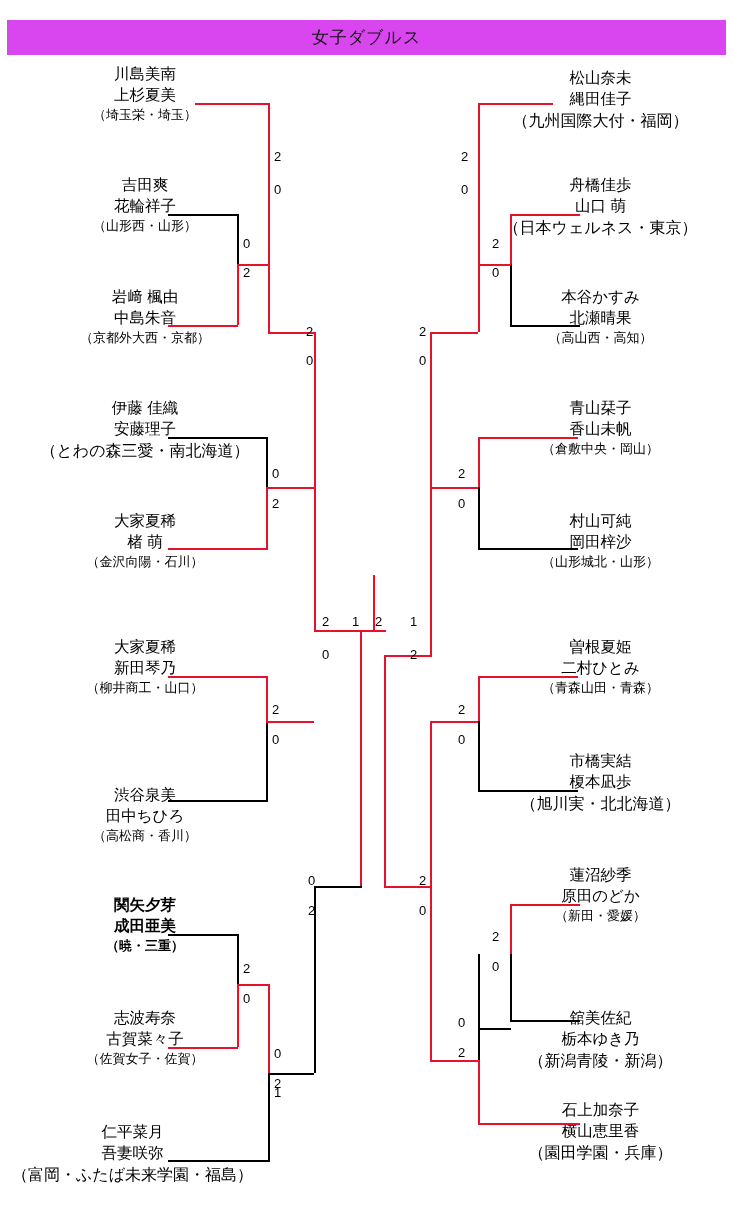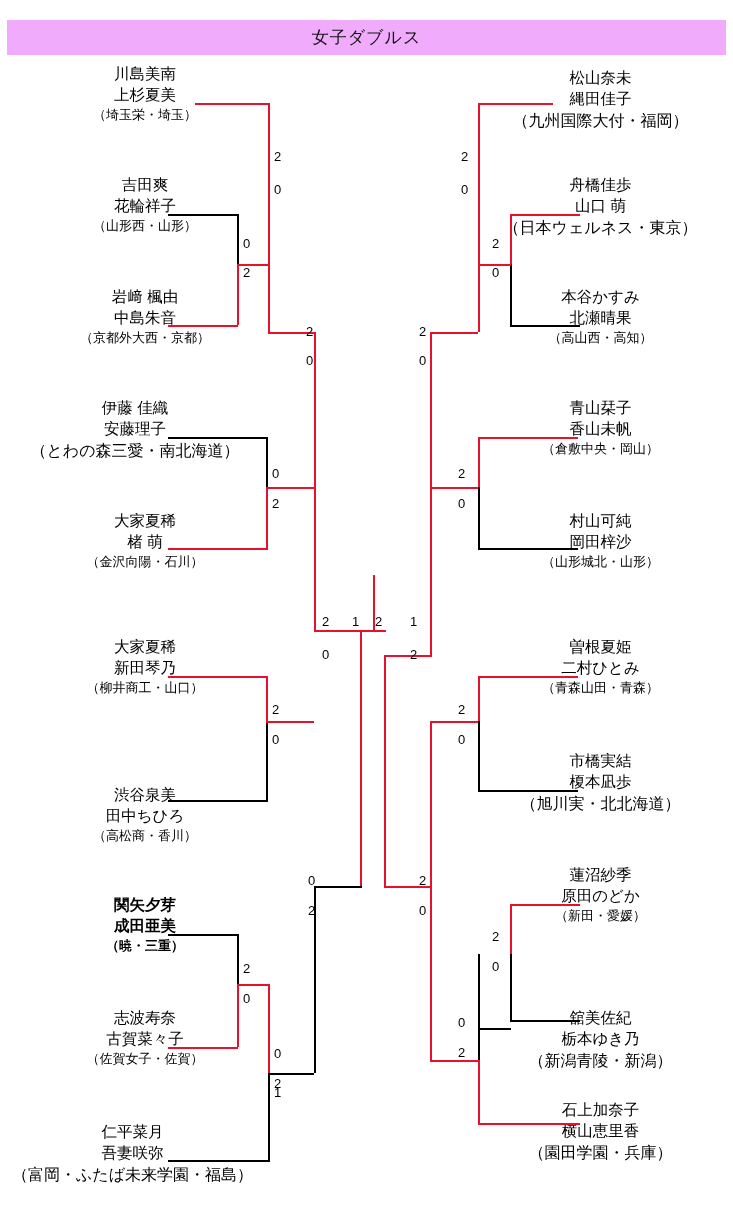--- a/index.html
+++ b/index.html
@@ -8,21 +8,21 @@
     background:#ffffff;
     font-family:"Liberation Sans","DejaVu Sans",sans-serif;
     color:#000;
     position:relative;
     overflow:hidden;
   }
   #root{position:relative;width:733px;height:1214px;}
 
   .title-bar{
     position:absolute;left:7px;top:20px;width:719px;height:35px;
-    background:#f0abfc;
+    background:#d946ef;
     display:flex;align-items:center;justify-content:center;
   }
   .title-bar span{font-size:17px;letter-spacing:1px;color:#111;}
 
   
   .team{position:absolute;text-align:center;line-height:1.35;}
   .team .n{font-size:15.5px;white-space:nowrap;}
   .team .c{font-size:13px;white-space:nowrap;}
   .team .c.sm{font-size:16px;}
 
@@ -57,21 +57,21 @@
     <div class="n">花輪祥子</div>
     <div class="c">（山形西・山形）</div>
   </div>
 
   <div class="team" style="left:30px;top:287px;width:230px;">
     <div class="n">岩﨑 楓由</div>
     <div class="n">中島朱音</div>
     <div class="c">（京都外大西・京都）</div>
   </div>
 
-  <div class="team" style="left:20px;top:398px;width:230px;">
+  <div class="team" style="left:30px;top:398px;width:230px;">
     <div class="n">伊藤 佳織</div>
     <div class="n">安藤理子</div>
     <div class="c sm">（とわの森三愛・南北海道）</div>
   </div>
 
   <div class="team" style="left:30px;top:511px;width:230px;">
     <div class="n">大家夏稀</div>
     <div class="n">楮 萌</div>
     <div class="c">（金沢向陽・石川）</div>
   </div>

